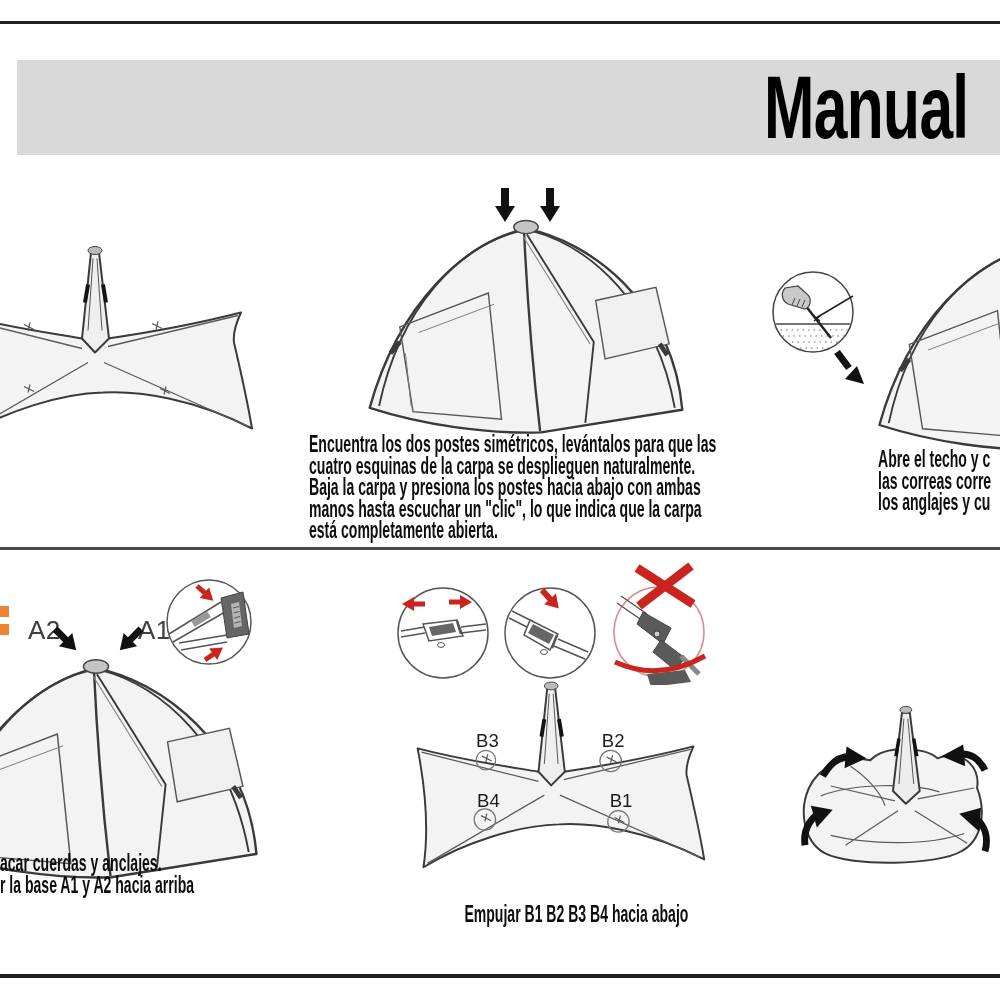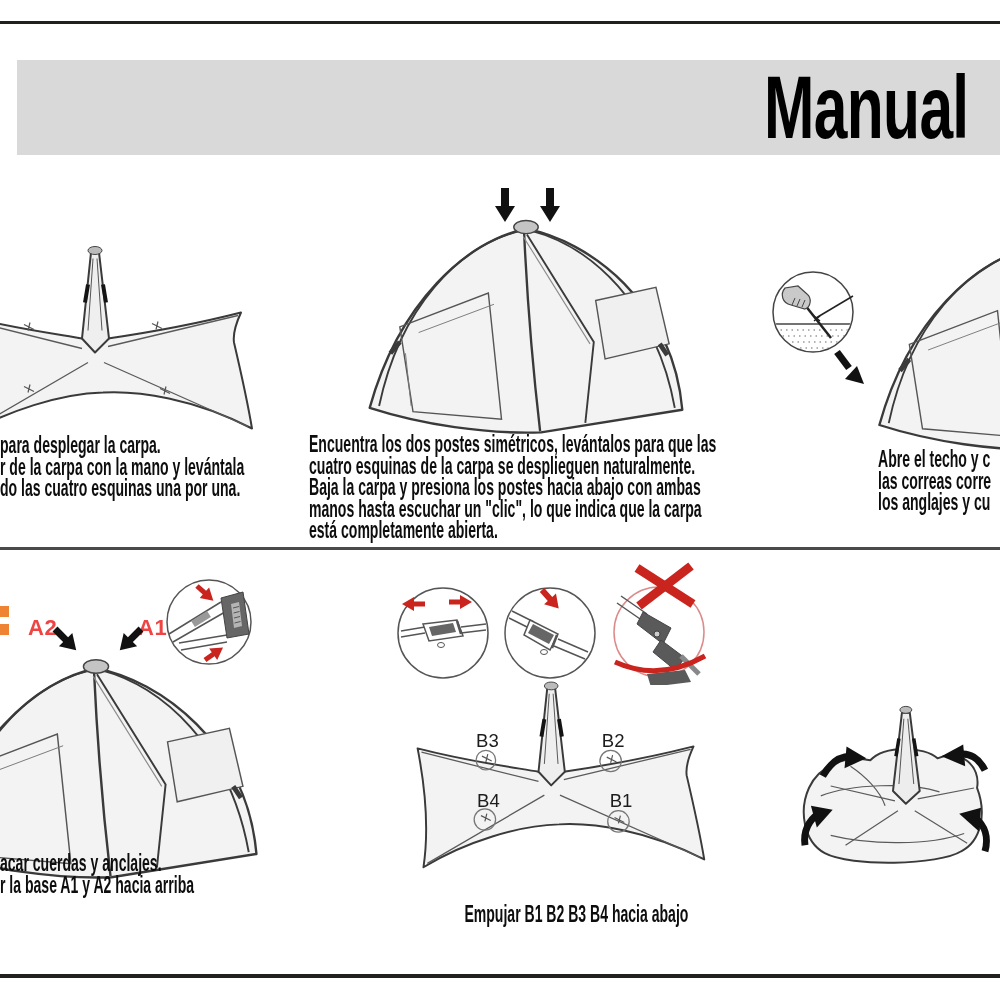--- a/index.html
+++ b/index.html
@@ -11,21 +11,21 @@
           display:flex;align-items:center;justify-content:flex-end;}
   #title{font-weight:bold;font-size:89px;line-height:89px;color:#000;
          transform:scaleX(.68);letter-spacing:-1px;white-space:nowrap;}
   .divider{left:0;top:547px;width:1000px;height:3px;background:#4a4a4a;}
   .txtblock{position:absolute;}
   .cline{font-weight:bold;font-size:24px;line-height:21.6px;white-space:nowrap;
          transform:scaleX(.585);transform-origin:0 0;color:#0d0d0d;}
   .cap-wrap{position:absolute;text-align:right;}
   .cap{display:inline-block;font-weight:bold;font-size:24px;line-height:22px;white-space:nowrap;
        transform:scaleX(.585);transform-origin:50% 0;color:#0d0d0d;}
-  .alabel{position:absolute;font-size:22px;font-weight:700;color:#ef4444;letter-spacing:.5px;}
+  .alabel{position:absolute;font-size:26px;font-weight:400;color:#404040;letter-spacing:.5px;}
   .orange-mark{position:absolute;left:0;width:9px;height:11px;background:#ee8334;}
   svg{display:block;}
   .blabel{font-family:"Liberation Sans",sans-serif;font-size:19px;fill:#1c1c1c;font-weight:400;}
 </style>
 </head>
 <body>
 
 <div id="page">
 
   <div class="abs rule" style="top:21px;height:3px;"></div>
@@ -42,25 +42,20 @@
     <path d="M143,62 L146,44 M164,62 L161,44" stroke="#141414" stroke-width="4" fill="none"></path>
     <ellipse cx="153" cy="10" rx="7" ry="4" fill="#bbbbbb" stroke="#444"></ellipse>
     <g stroke="#555" stroke-width="1.2" fill="none">
       <path d="M82,84 l10,5 m-4,-7 l-2,8"></path>
         <path d="M210,83 l10,5 m-4,-7 l-2,8"></path>
       <path d="M82,146 l10,5 m-4,-7 l-2,8"></path>
         <path d="M218,148 l10,5 m-4,-7 l-2,8"></path>
     </g>
   </svg>
 
-  <div class="txtblock" style="left:0;top:434px;">
-    <div class="cline">para desplegar la carpa.</div>
-    <div class="cline">r de la carpa con la mano y levántala</div>
-    <div class="cline">do las cuatro esquinas una por una.</div>
-  </div>
 
   <svg class="abs" style="left:486px;top:188px;" width="78" height="40" viewBox="0 0 78 40">
     <g fill="#111">
       <rect x="15" y="0" width="8" height="19"></rect>
         <polygon points="9,18 29,18 19,34"></polygon>
       <rect x="60" y="0" width="8" height="19"></rect>
         <polygon points="54,18 74,18 64,34"></polygon>
     </g>
   </svg>
 

